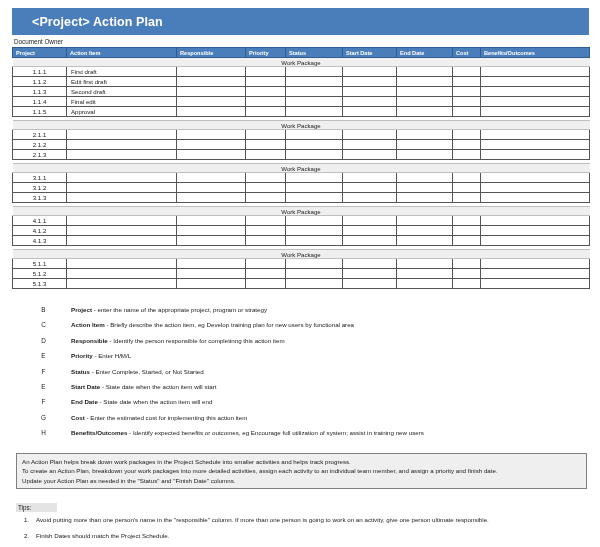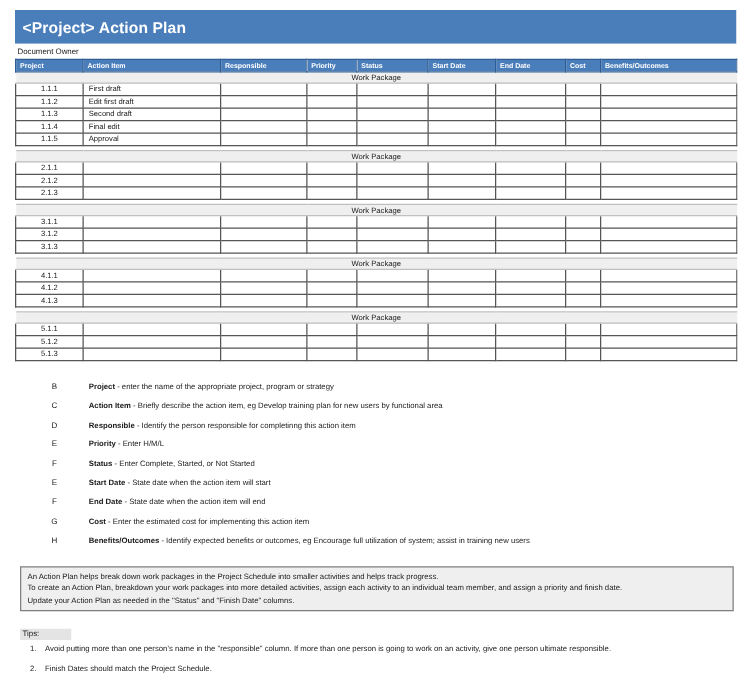--- a/index.html
+++ b/index.html
@@ -38,21 +38,21 @@
     top: 8px;
     width: 577px;
   }
 
   
   .title-bar {
     background: #4a7ebb;
     height: 27px;
     display: flex;
     align-items: center;
-    padding-left: 6px;
+    padding-left: 20px;
     box-sizing: border-box;
   }
   .title-bar .title-text {
     color: #ffffff;
     font-size: 12.5px;
     font-weight: bold;
     letter-spacing: 0.1px;
   }
 
   

